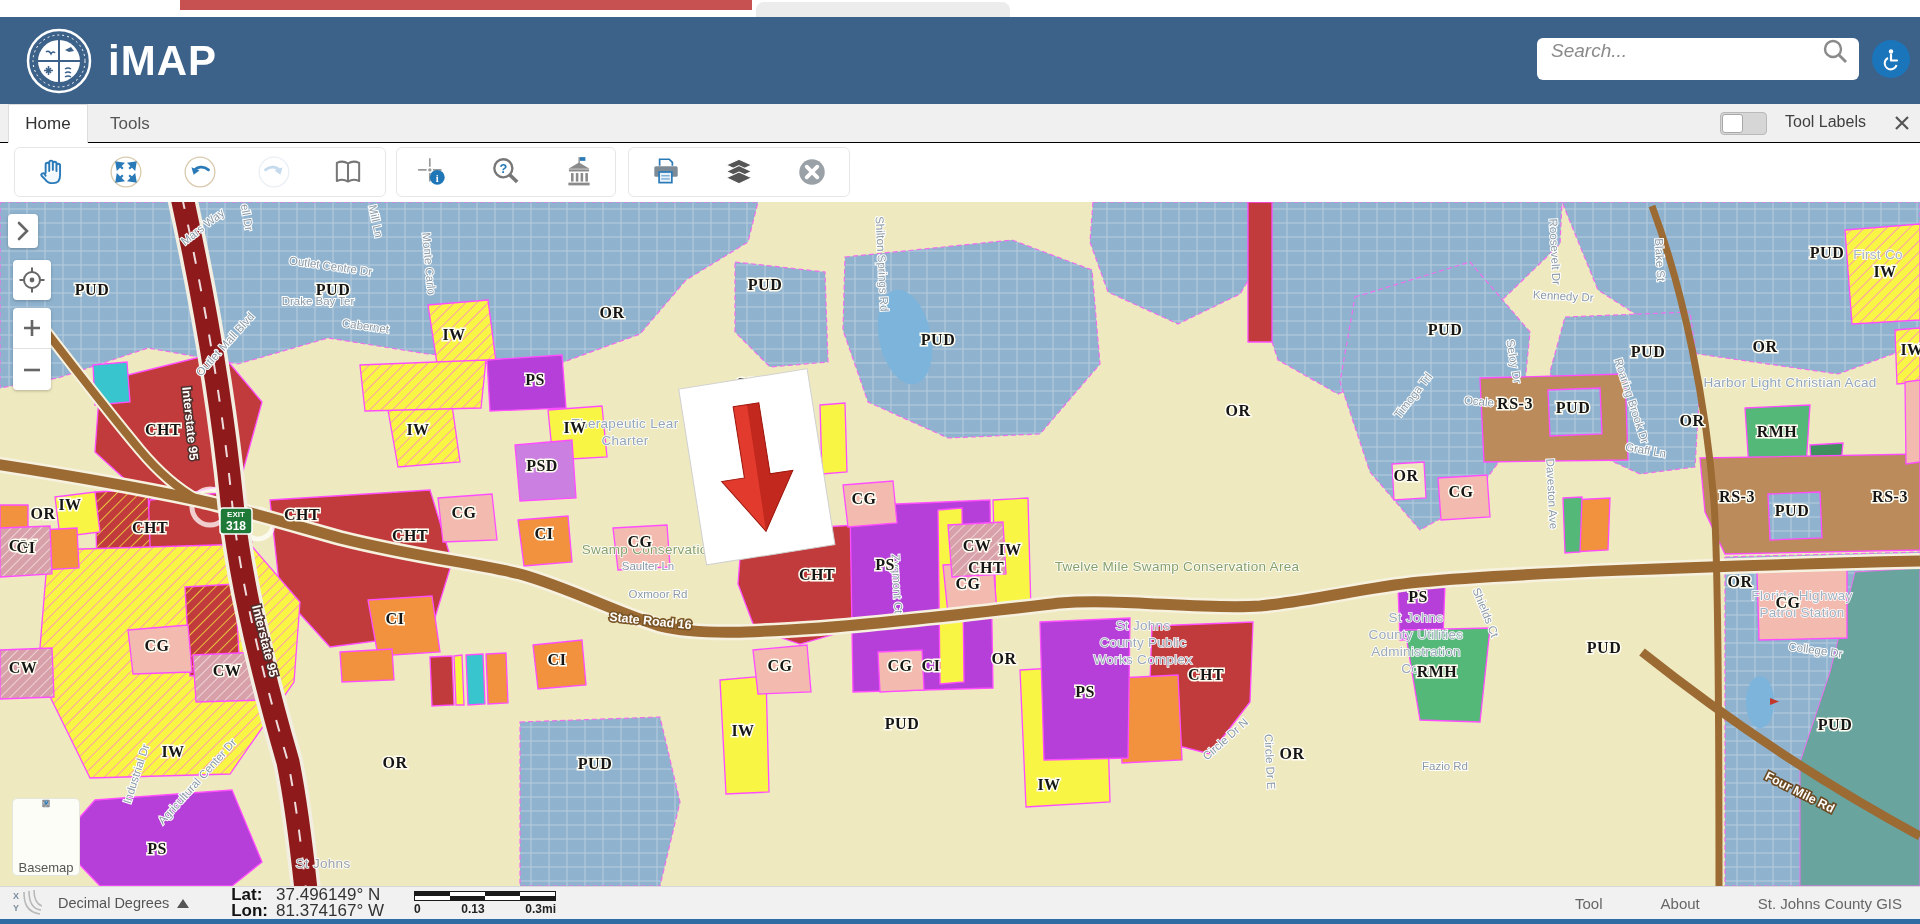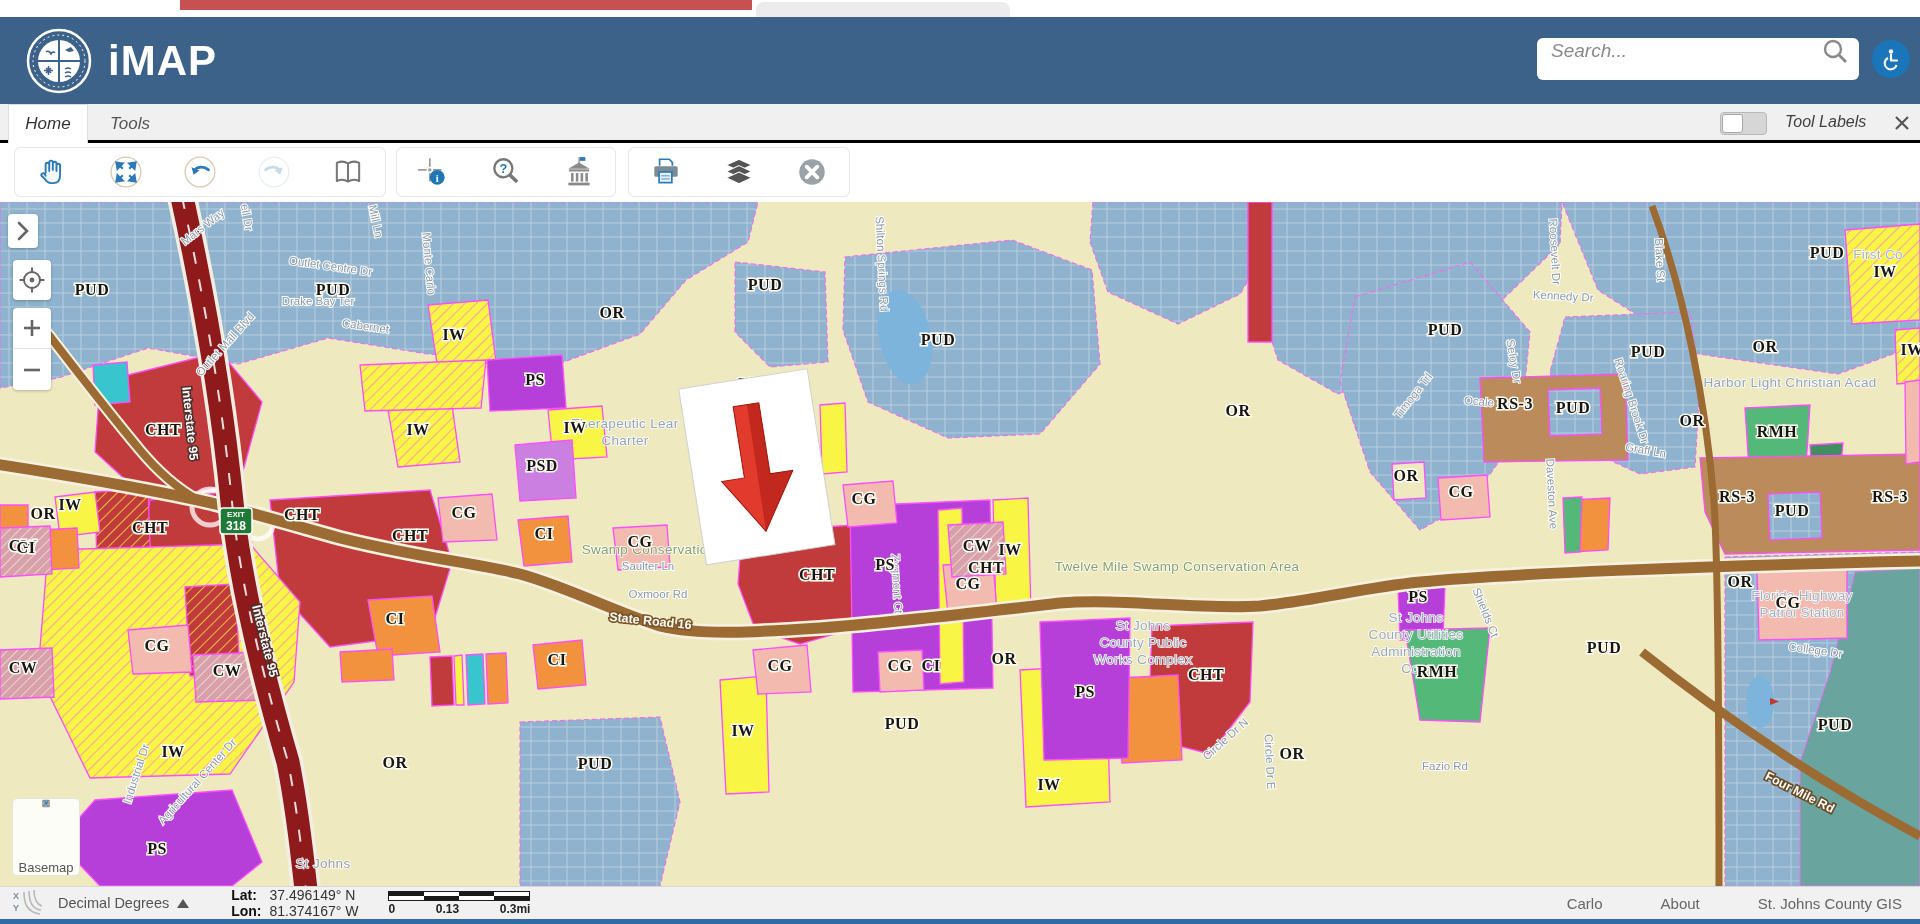--- a/index.html
+++ b/index.html
@@ -14,21 +14,21 @@
   
   #header { position:absolute; left:0; top:17px; width:1920px; height:87px; background:#3c6289; display:flex; align-items:center; }
   #logo { margin-left:26px; width:66px; height:66px; flex:0 0 auto; }
   #app-title { color:#fff; font-size:42px; font-weight:bold; letter-spacing:1px; margin-left:16px; }
   #search-wrap { position:absolute; left:1537px; top:21px; width:322px; height:42px; background:#fff; border-radius:6px; display:flex; align-items:center; padding:0 10px 16px 14px; }
   #search-input { flex:1; border:none; outline:none; font-size:19px; font-style:italic; color:#555; background:transparent; }
   #search-input::placeholder { color:#8a8a8a; font-style:italic; }
   #ada-btn { position:absolute; left:1872px; top:23px; width:38px; height:38px; border-radius:50%; background:#1b75bb; display:flex; align-items:center; justify-content:center; cursor:pointer; }
 
   
-  #tabbar { position:absolute; left:0; top:104px; width:1920px; height:39px; background:#f0f0f0; border-bottom:3px solid #000000;font-style:italic; }
+  #tabbar { position:absolute; left:0; top:104px; width:1920px; height:39px; background:#f0f0f0; border-bottom:1px solid #000000; }
   .tab { position:absolute; top:0; height:39px; display:flex; align-items:center; justify-content:center; font-size:17px; color:#555; cursor:pointer; padding:0 18px; }
   #tab-home { left:8px; width:80px; background:#fff; border:1px solid #ddd; border-bottom:none; color:#333; }
   #tab-tools { left:92px;text-align:right; }
   #toollabels-toggle { position:absolute; left:1720px; top:8px; width:47px; height:23px; background:#d6d6d6; border:1px solid #b9b9b9; border-radius:4px; cursor:pointer; }
   #toollabels-toggle .knob { position:absolute; left:1px; top:1px; width:21px; height:19px; background:#fff; border:1px solid #a8a8a8; border-radius:3px; }
   #toollabels-text { position:absolute; left:1785px; top:9px; font-size:16px; color:#404040; }
   #panel-close { position:absolute; left:1890px; top:7px; width:24px; height:24px; cursor:pointer; display:flex; align-items:center; justify-content:center; }
 
   
   #toolbar { position:absolute; left:0; top:143px; width:1920px; height:59px; background:#fff; }
@@ -55,21 +55,21 @@
   #ctl-zoom { left:13px; top:308px; width:38px; height:82px; flex-direction:column; padding:0; }
   #ctl-zoom .half { width:38px; height:41px; display:flex; align-items:center; justify-content:center; cursor:pointer; }
   #ctl-zoom .half:first-child { border-bottom:1px solid #e2e2e2; }
   #basemap-card { position:absolute; left:12px; top:798px; width:68px; height:78px; background:#fdfdf8; border:1px solid #e5e5dc; border-radius:5px; display:flex; flex-direction:column; align-items:center; justify-content:center; cursor:pointer;gap:48px; }
   #basemap-label { font-size:13px; color:#555; margin-top:4px; }
 
   
   #footer { position:absolute; left:0; top:886px; width:1920px; height:38px; background:#f1f1f1; border-top:1px solid #d7d7d7; border-bottom:5px solid #2e6ca3; display:flex; align-items:center; padding:0 18px 0 12px; }
   #coord-format { display:flex; align-items:center; margin-left:16px; font-size:14.5px; color:#555; cursor:pointer; }
   #coord-format .tri { width:0; height:0; border-left:6px solid transparent; border-right:6px solid transparent; border-bottom:9px solid #555; margin-left:8px; }
-  #latlon { margin-left:34px; font-size:14px; color:#333; line-height:14px; }
+  #latlon { margin-left:34px; font-size:17px; color:#333; line-height:14px; }
   #latlon b { color:#111; }
   #latlon td { padding:0 0 0 6px; }
   #scalebar { margin-left:28px; width:142px; }
   #scalebar .bar { width:142px; height:10px; border:1px solid #1a1a1a; background:#fff; position:relative; }
   #scalebar .cell { position:absolute; width:35px; height:4px; background:#1a1a1a; }
   #scalebar .labels { display:flex; justify-content:space-between; font-size:12px; font-weight:bold; color:#222; margin-top:1px; }
   #footer-right { margin-left:auto; display:flex; align-items:center; gap:58px; font-size:15px; color:#666; }
   #footer-right .link { cursor:pointer; }
 </style>
 </head>
@@ -576,19 +576,19 @@
         <div class="cell" style="left:35px;bottom:0;"></div>
           <div class="cell" style="left:105px;bottom:0;"></div>
       </div>
       <div class="labels">
         <span>0</span>
         <span>0.13</span>
         <span>0.3mi</span>
       </div>
     </div>
     <div id="footer-right">
-      <span class="link">Carlo</span>
+      <span class="link">Tool</span>
       <span class="link">About</span>
       <span>St. Johns County GIS</span>
     </div>
   </div>
 
 </div>
 
 </body></html>

